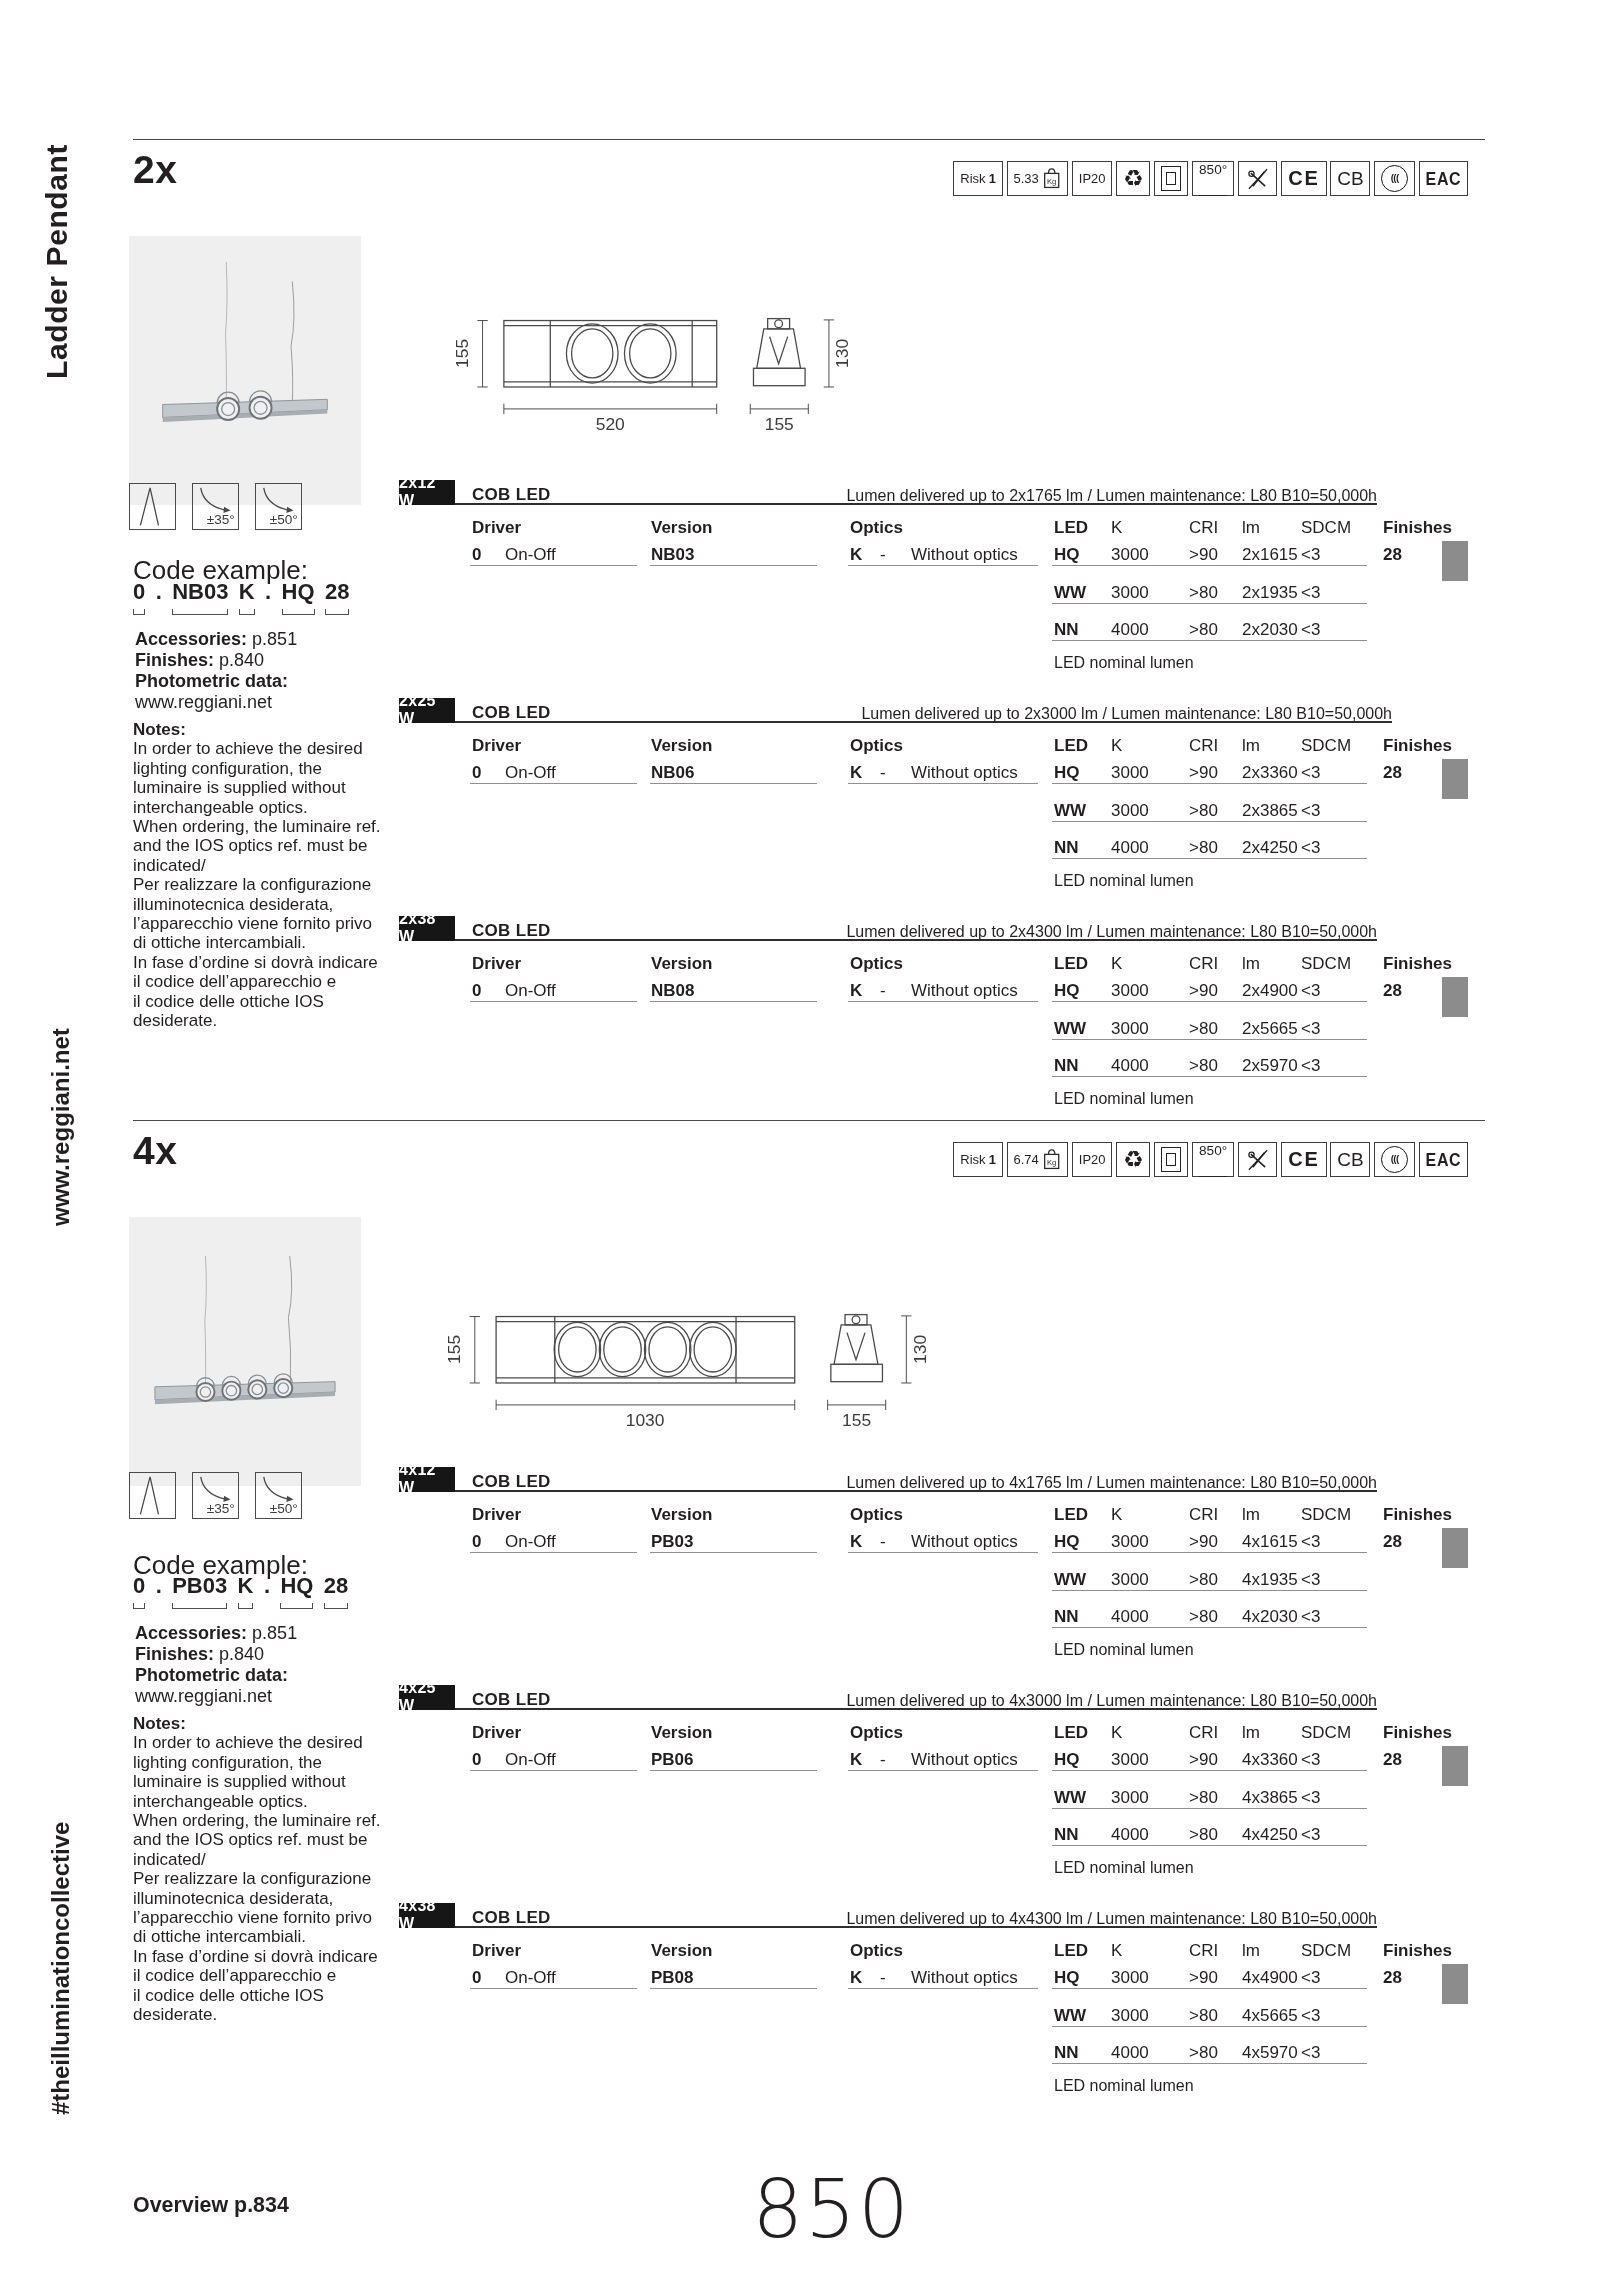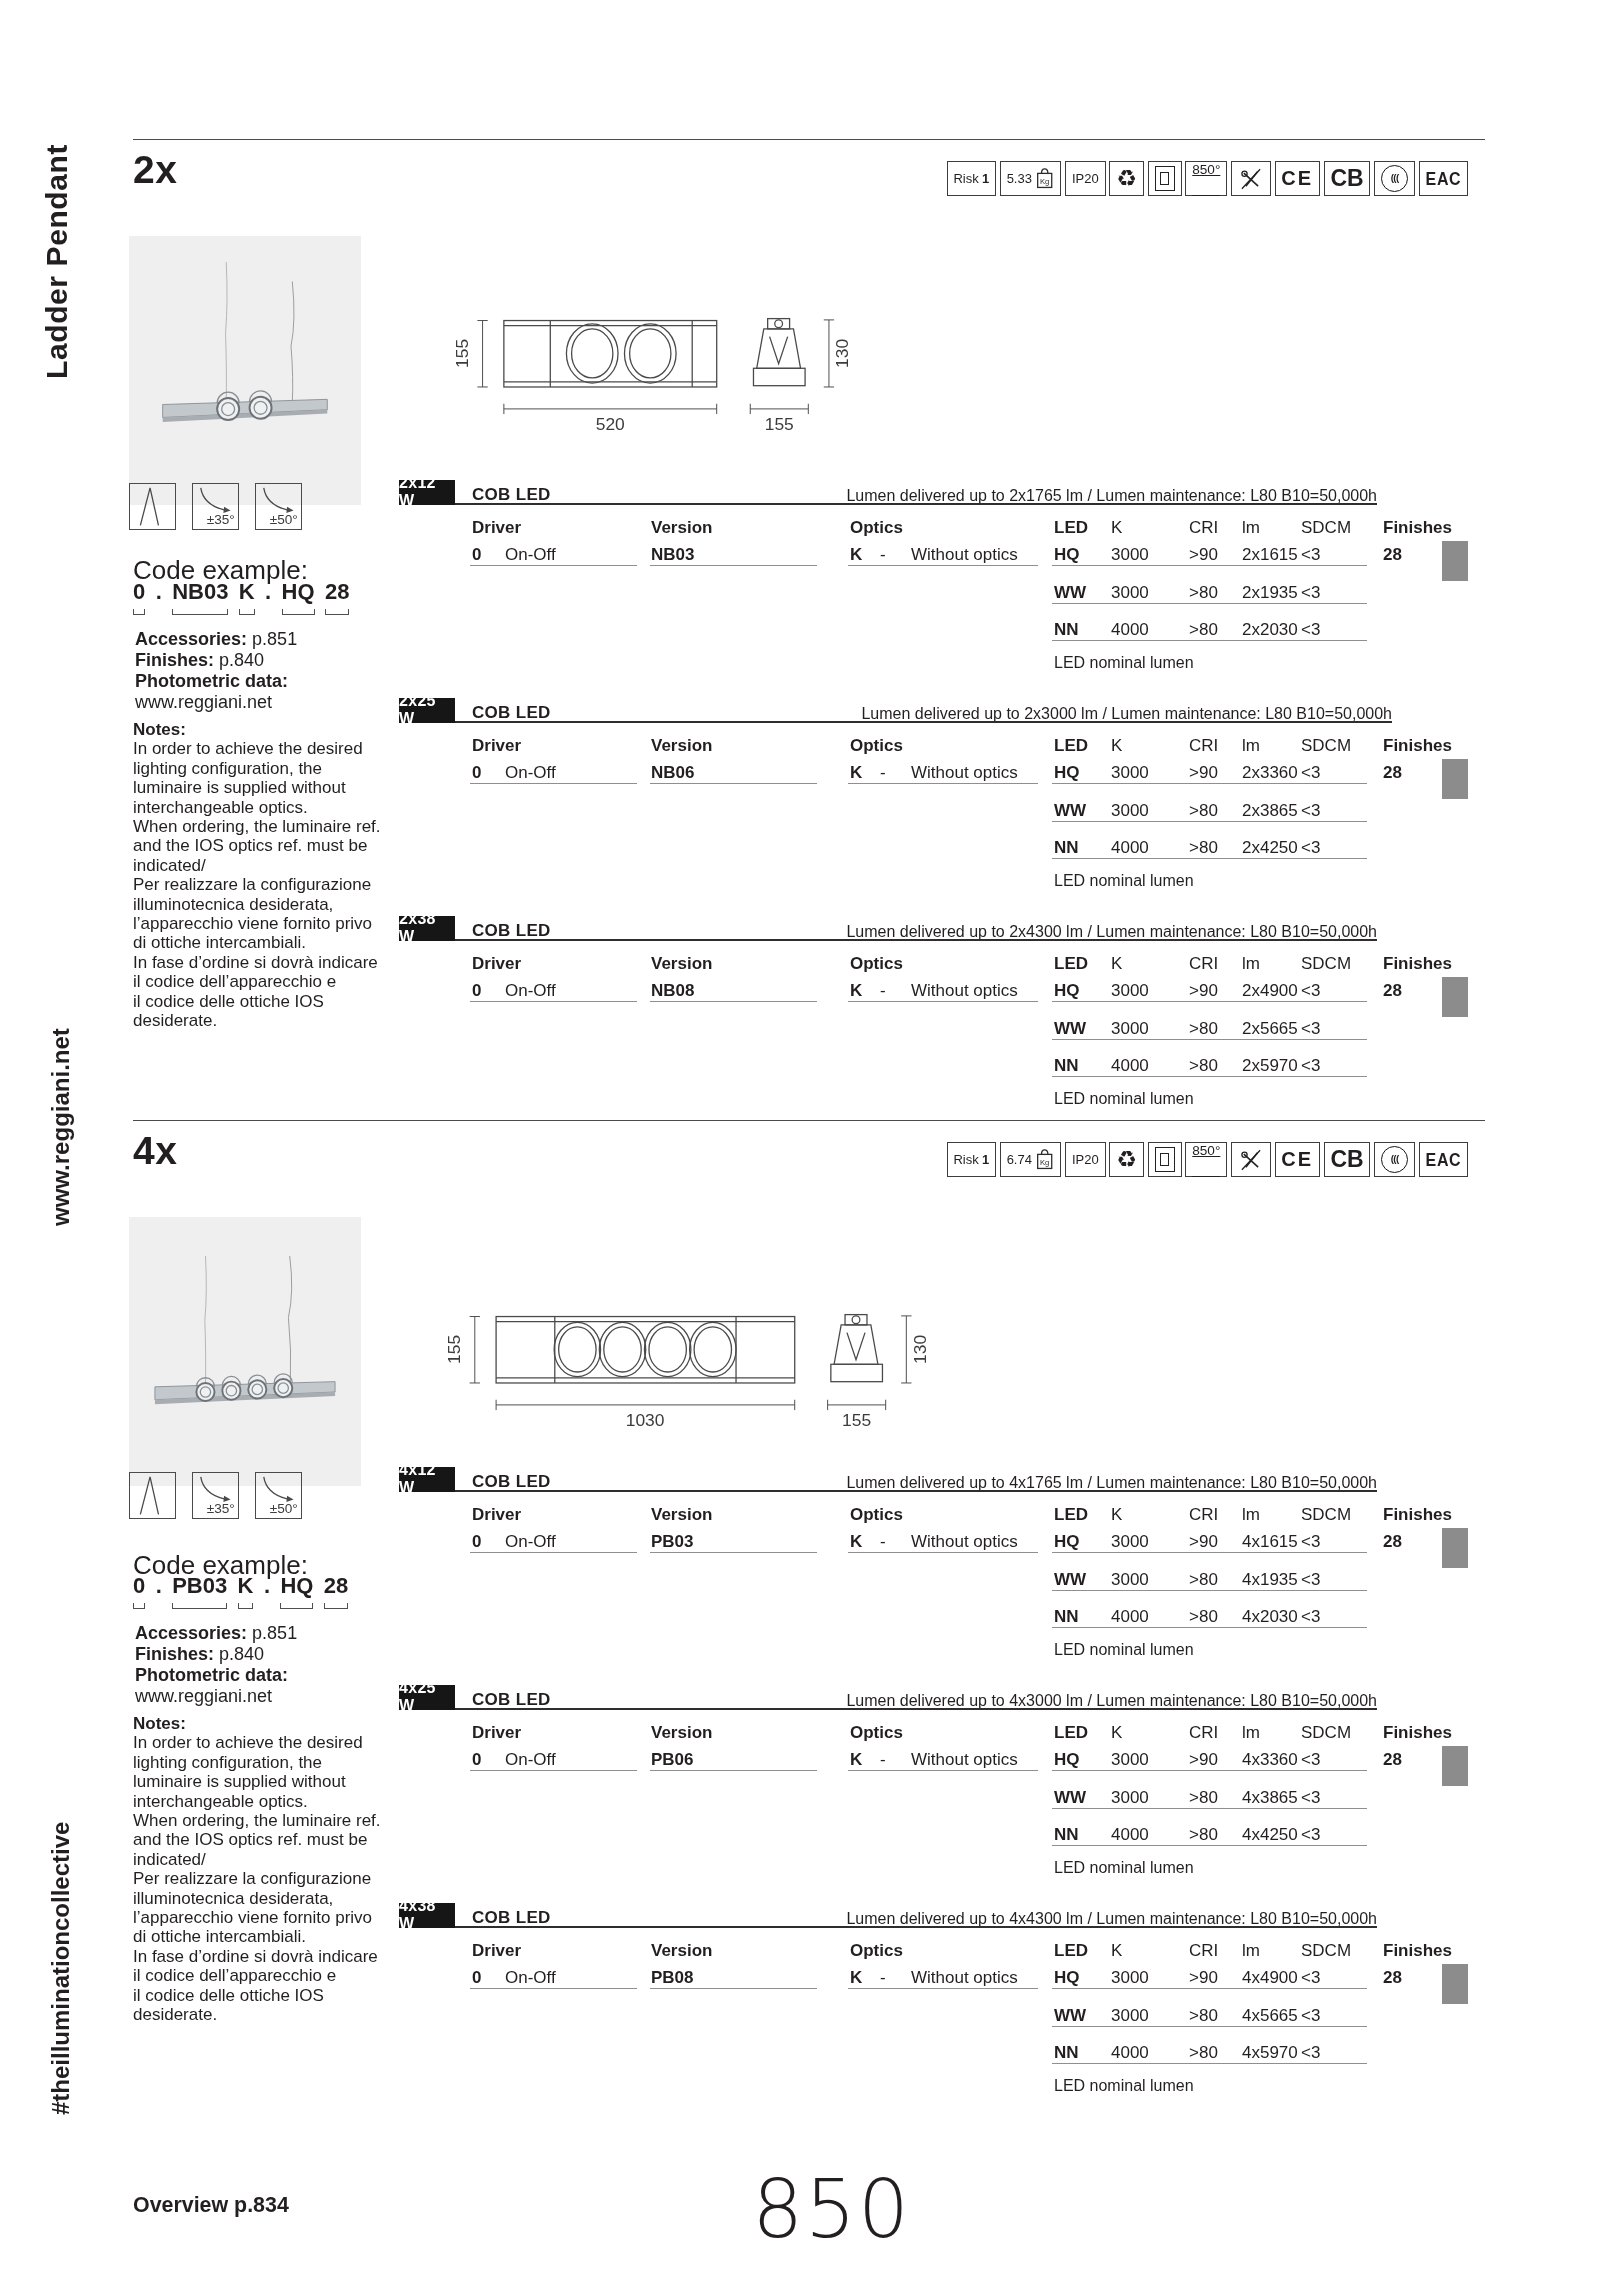--- a/index.html
+++ b/index.html
@@ -15,26 +15,26 @@
   .sec{position:absolute;left:0;width:1618px;height:981px;}
   .sec1{top:123px;} .sec2{top:1104px;}
   .rule-top{position:absolute;left:133px;right:133px;top:16px;height:1.3px;background:#4a4a4a;}
   .sec-title{position:absolute;left:133px;top:24.6px;font-size:39px;font-weight:bold;letter-spacing:0.6px;}
   
   .certs{position:absolute;right:150px;top:38px;display:flex;gap:3.9px;}
   .cert{border:1.3px solid #3d3d3d;height:35px;min-width:34px;display:flex;align-items:center;
         justify-content:center;font-size:13px;padding:0 5.8px;box-sizing:border-box;background:#fff;}
   .cert .ml4{margin-left:3.2px;}
   .bagwrap{margin-left:3.2px;display:flex;align-items:center;}
-  .temp{font-size:13.6px;border-bottom:1.3px solid #232323;padding-bottom:18px;text-decoration:underline;}
+  .temp{font-size:13.6px;border-bottom:1.3px solid #232323;padding-bottom:18px;}
   .recy{font-family:"DejaVu Sans",sans-serif;font-size:23px;line-height:1;}
   .cls2{width:18px;height:23px;border:1.9px solid #232323;display:flex;align-items:center;justify-content:center;}
   .cls2 span{width:7.8px;height:11.6px;border:1.9px solid #232323;display:block;}
   .ce{font-weight:bold;font-size:20px;letter-spacing:1.9px;}
-  .cb{font-weight:bold;font-size:23px;letter-spacing:0px;}
+  .cb{font-weight:normal;font-size:19px;letter-spacing:0px;}
   .ccc{width:27px;height:27px;border:1.6px solid #161616;border-radius:50%;display:flex;align-items:center;
        justify-content:center;font-size:9.7px;font-weight:bold;letter-spacing:-0.6px;padding-bottom:1.3px;box-sizing:border-box;}
   .eac{font-weight:bold;font-size:16px;letter-spacing:0.6px;transform:scaleY(1.15);}
   
   .photo{position:absolute;left:129px;top:113px;width:232px;height:269px;background:#f0efef;}
   
   .dims{position:absolute;left:427px;top:184px;}
   .sec2 .dims{top:199px;}
   .dims text{font-family:"Liberation Sans","DejaVu Sans",sans-serif;font-size:27px;fill:#3c3c3c;}
   

